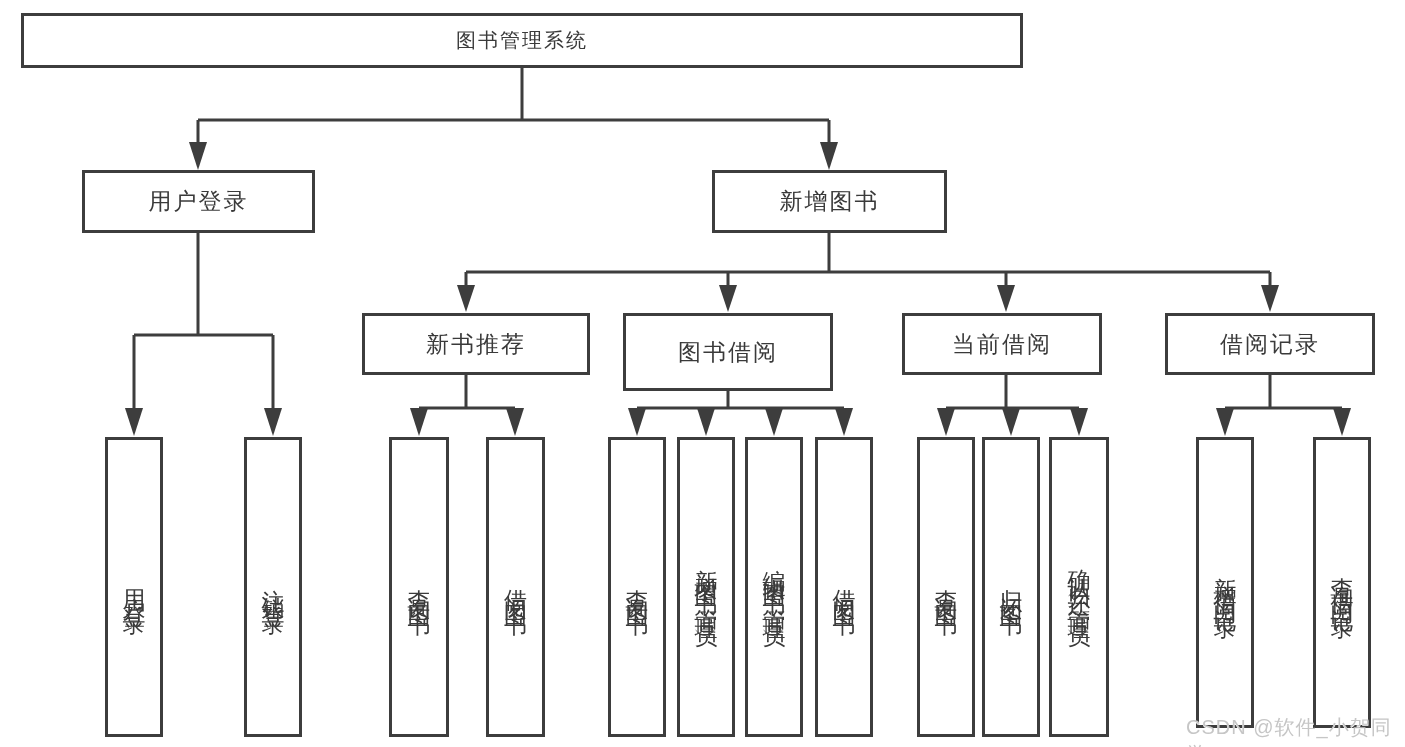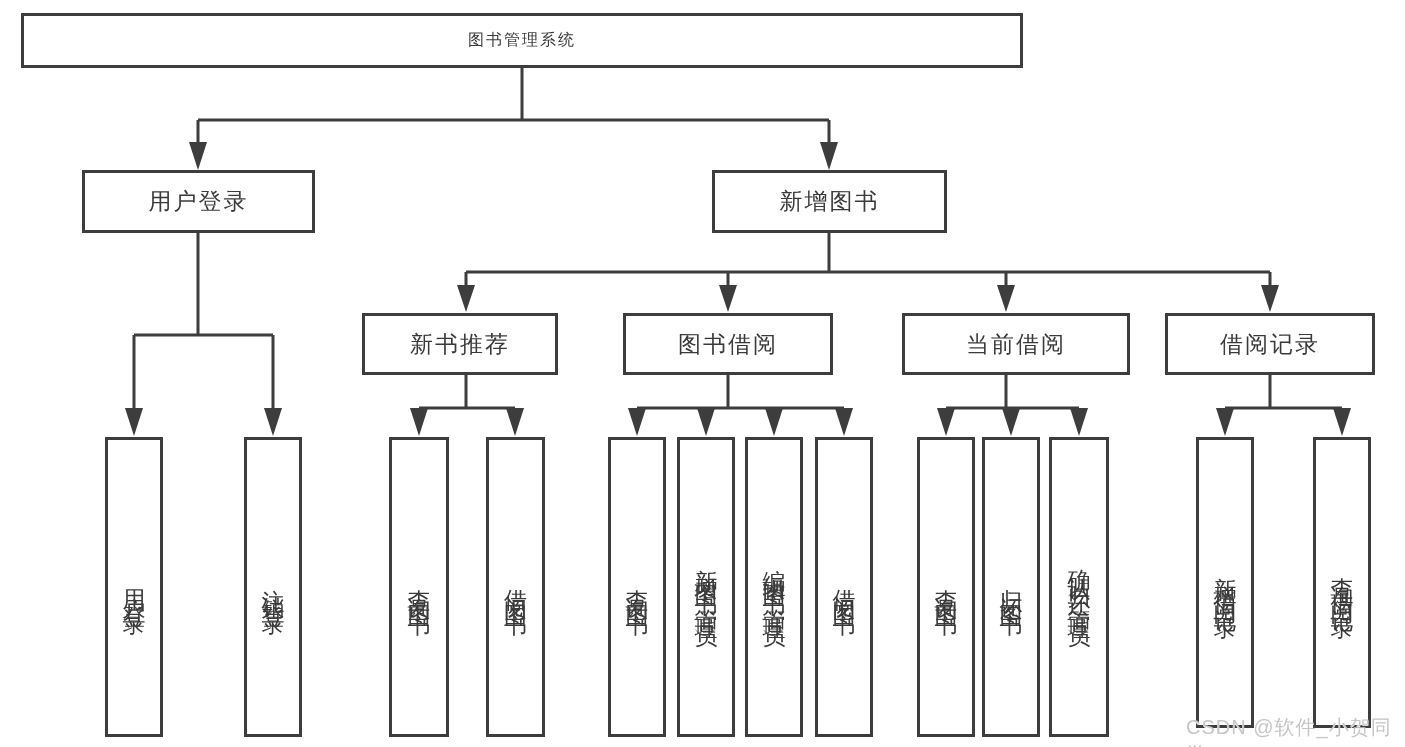--- a/index.html
+++ b/index.html
@@ -19,21 +19,21 @@
     position:absolute;
     box-sizing:border-box;
     border:3px solid var(--line);
     background:#ffffff;
     display:flex;align-items:center;justify-content:center;
     color:var(--text);
     font-size:23px;
     letter-spacing:2px;
     z-index:2;
   }
-  .hbox.root{font-size:16px;}
+  .hbox.root{font-size:20px;}
   .vbox{
     position:absolute;
     box-sizing:border-box;
     top:437px;height:300px;width:58px;
     border:3px solid var(--line);
     background:#ffffff;
     display:flex;align-items:center;justify-content:center;
     z-index:2;
   }
   .vbox.short{height:291px;}
@@ -105,23 +105,23 @@
       <polygon points="1216,408 1234,408 1225,436"></polygon>
       <polygon points="1333,408 1351,408 1342,436"></polygon>
     </g>
   </svg>
 
   <div class="hbox root" style="left:21px;top:13px;width:1002px;height:55px">图书管理系统</div>
 
   <div class="hbox" style="left:82px;top:170px;width:233px;height:63px">用户登录</div>
   <div class="hbox" style="left:712px;top:170px;width:235px;height:63px">新增图书</div>
 
-  <div class="hbox" style="left:362px;top:313px;width:196px;height:62px">新书推荐</div>
-  <div class="hbox" style="left:623px;top:313px;width:210px;height:62px">图书借阅</div>
-  <div class="hbox" style="left:902px;top:313px;width:228px;height:62px">当前借阅</div>
+  <div class="hbox" style="left:362px;top:313px;width:228px;height:62px">新书推荐</div>
+  <div class="hbox" style="left:623px;top:313px;width:210px;height:78px">图书借阅</div>
+  <div class="hbox" style="left:902px;top:313px;width:200px;height:62px">当前借阅</div>
   <div class="hbox" style="left:1165px;top:313px;width:210px;height:62px">借阅记录</div>
 
   <div class="vbox" style="left:105px">
     <span class="vtext">用户登录</span>
   </div>
   <div class="vbox" style="left:244px">
     <span class="vtext">注销登录</span>
   </div>
 
   <div class="vbox" style="left:389px;width:60px">

